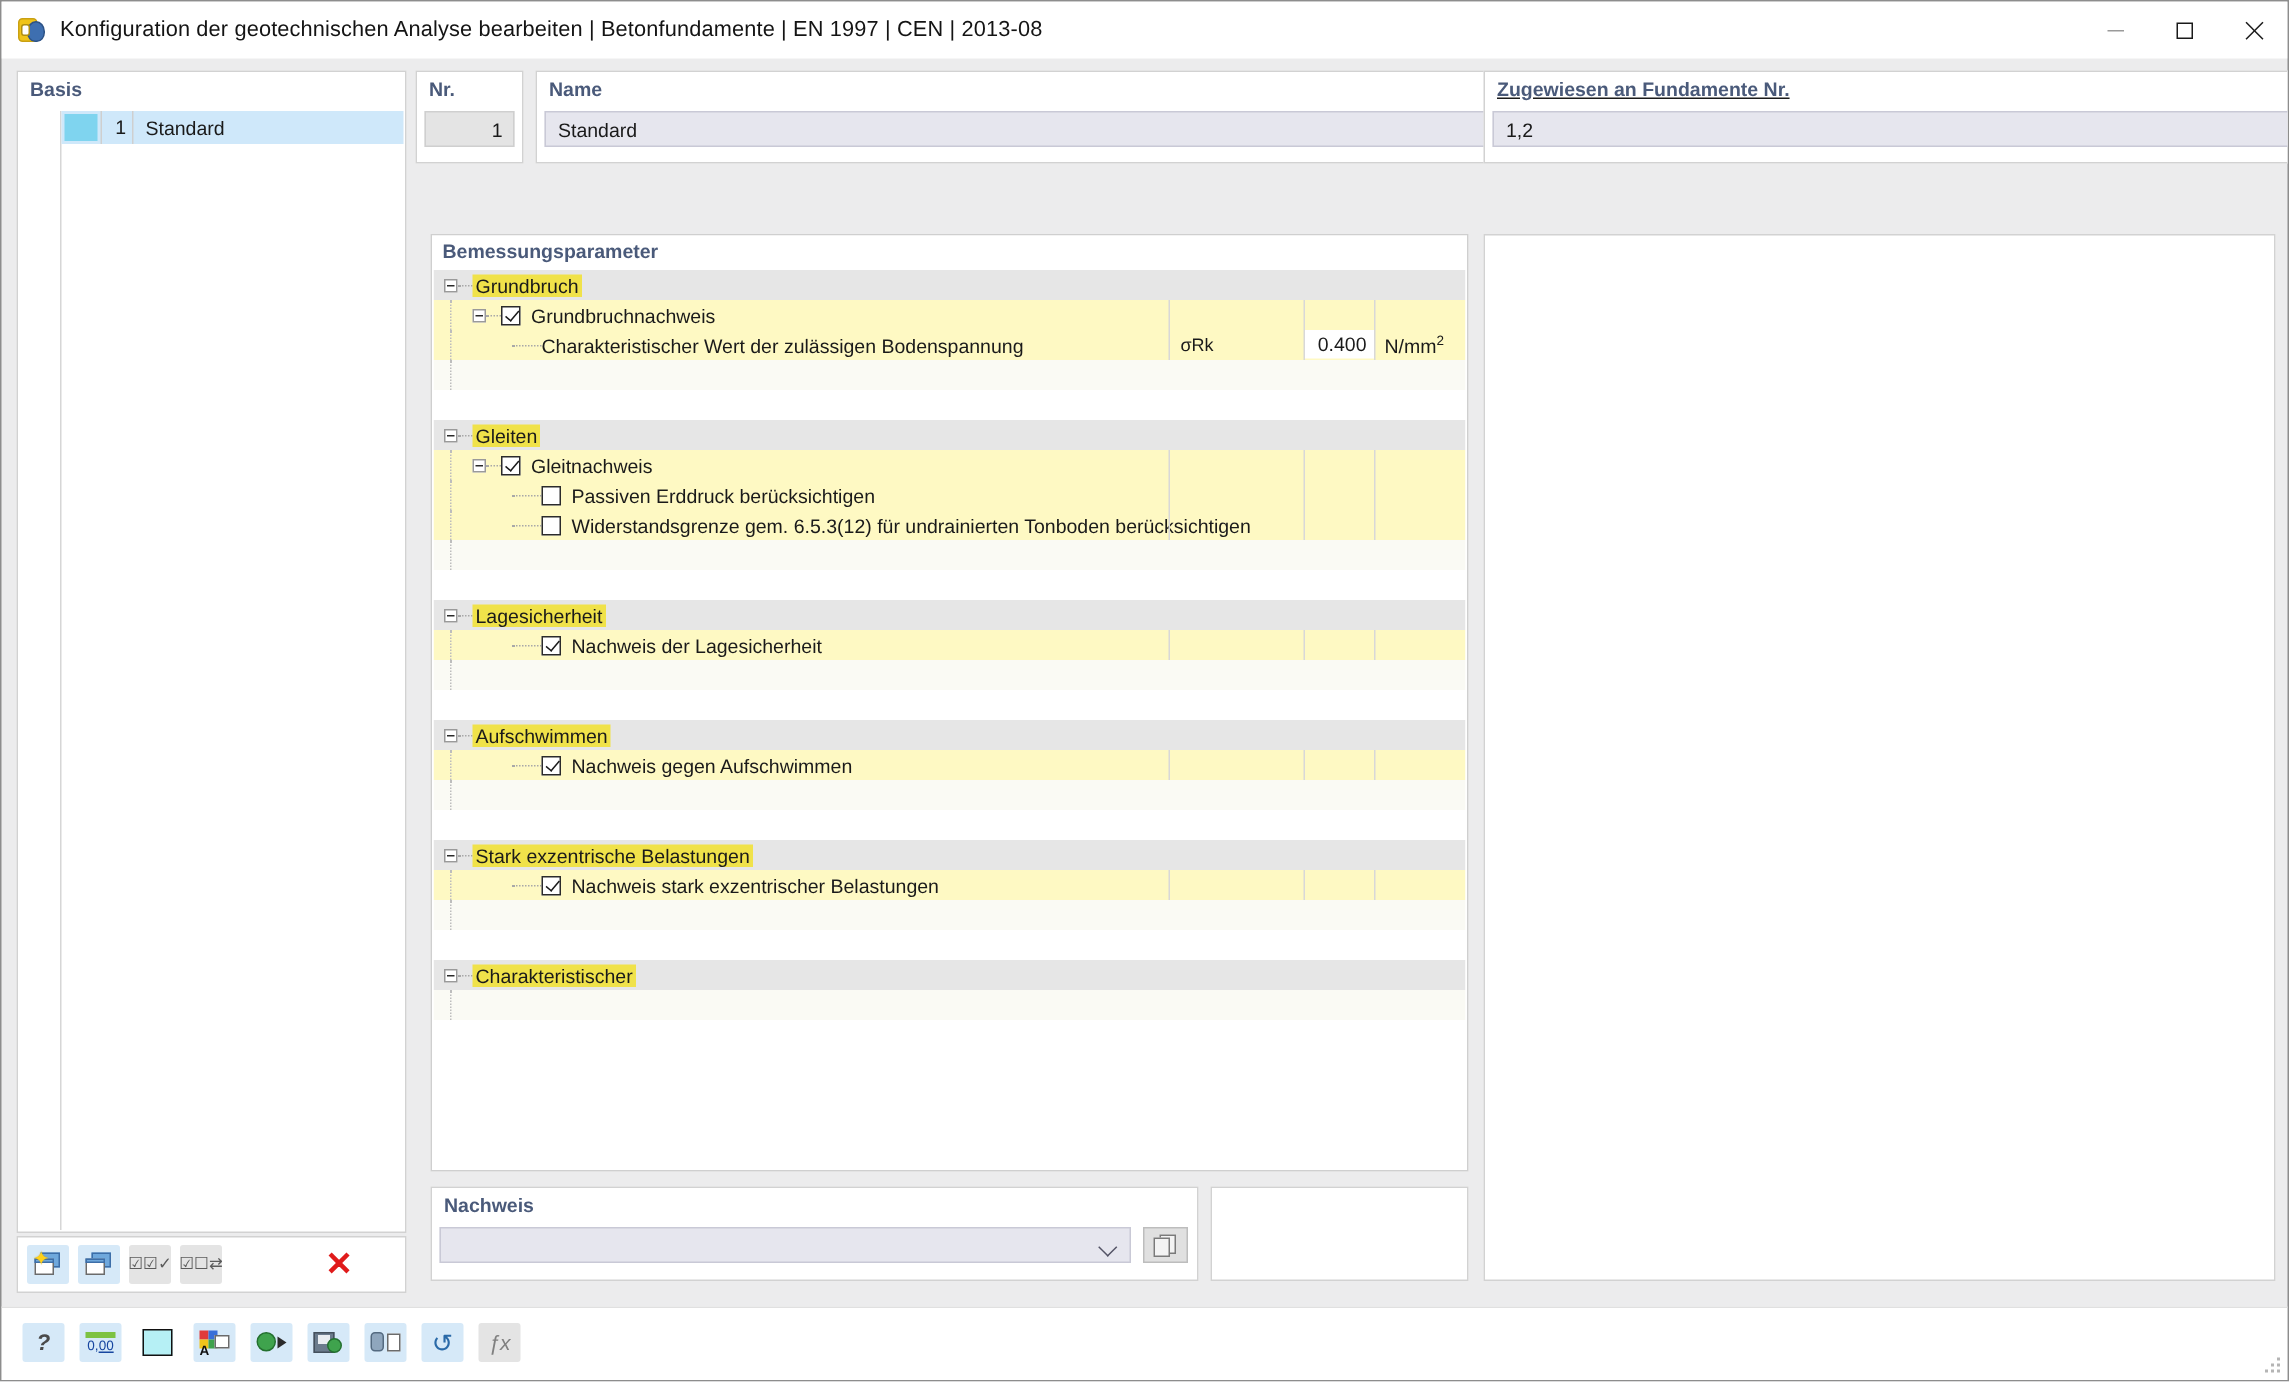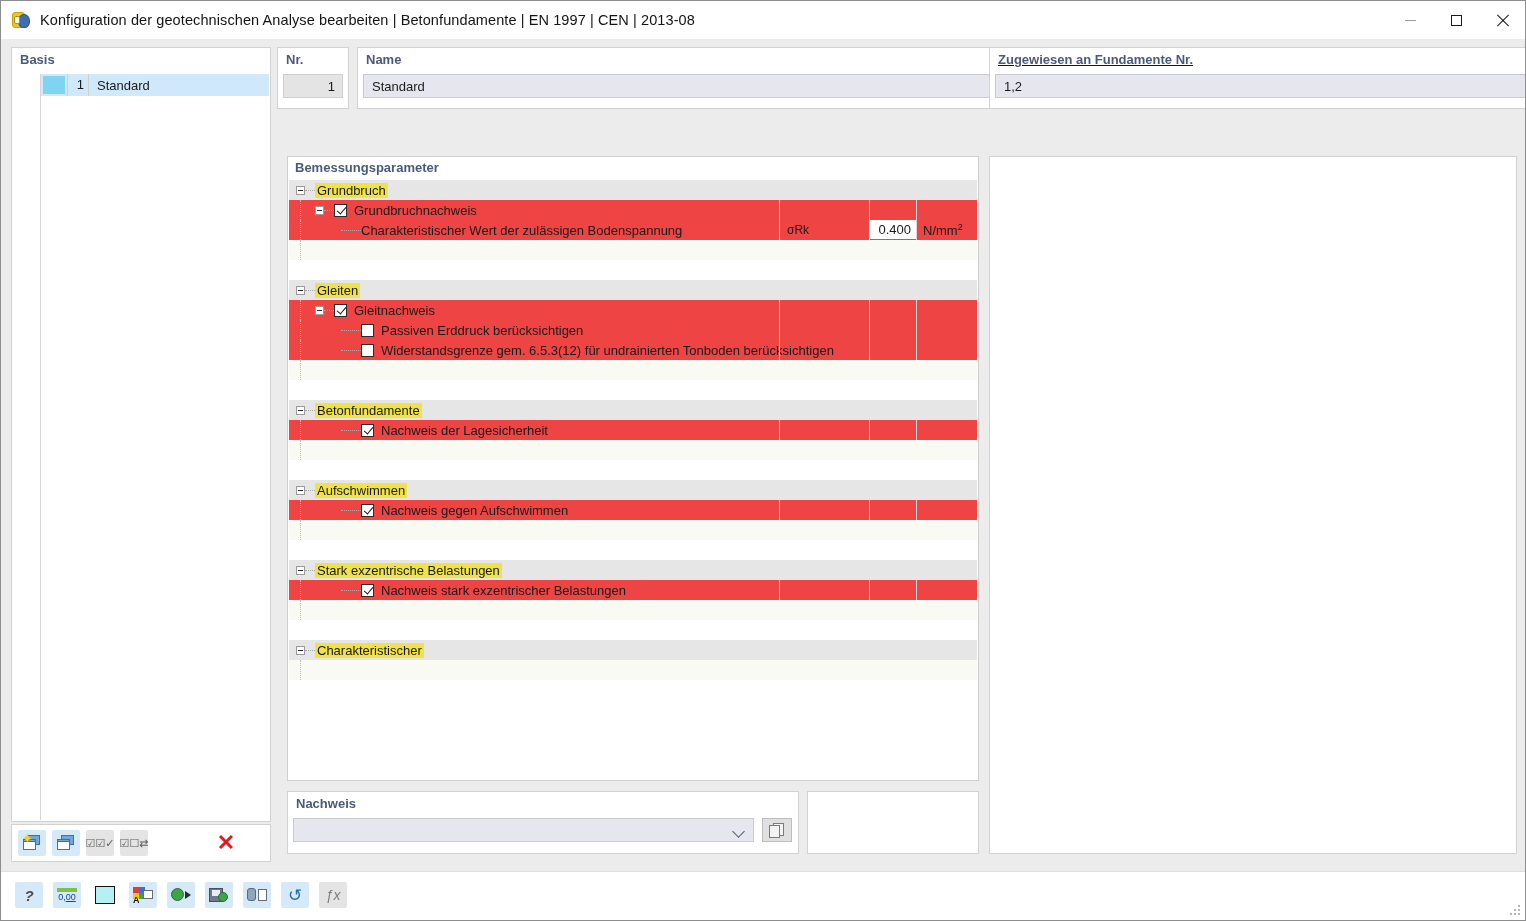--- a/index.html
+++ b/index.html
@@ -191,21 +191,21 @@
   #params .hdr {
     font-size: 13px; font-weight: bold; color: #4a5a7a;
     padding: 3px 0 3px 7px; background:#ffffff;
   }
   .tree {
     position:absolute; left: 1px; right: 1px; top: 23px; bottom: 1px;
     background: #ffffff; overflow: hidden;
   }
   .trow { position: relative; height: 20px; width: 100%; display: flex; align-items: center; }
   .trow.group { background: #e6e6e6; }
-  .trow.item  { background: #ef4444; align-items: center; }
+  .trow.item  { background: #fef9c3; align-items: center; }
   .trow.blank { background: #ffffff; height: 20px; }
   .trow.blankitem { background: #fafaf4; height: 20px; }
 
   .col-sym  { position:absolute; left: 490px; top:0; bottom:0; width: 1px; background:#d8d8d8; }
   .col-val  { position:absolute; left: 580px; top:0; bottom:0; width: 1px; background:#d8d8d8; }
   .col-unit { position:absolute; left: 627px; top:0; bottom:0; width: 1px; background:#d8d8d8; }
 
   .expander {
     width: 9px; height: 9px; border: 1px solid #9a9a9a; background: #ffffff;
     position: relative; flex: 0 0 auto;
@@ -476,21 +476,21 @@
           <span class="tlabel">Widerstandsgrenze gem. 6.5.3(12) für undrainierten Tonboden berücksichtigen</span>
         </div>
         <div class="trow blankitem">
           <span class="vline" style="left: 11px;"></span>
         </div>
         <div class="trow blank"></div>
         <div class="trow group">
           <span style="display: inline-block; width: 7px; flex: 0 0 auto;"></span>
           <span class="expander"></span>
           <span class="dots"></span>
-          <span class="tlabel"><span class="hl">Betonfundamente</span></span>
+          <span class="tlabel"><span class="hl">Lagesicherheit</span></span>
         </div>
         <div class="trow item">
           <div class="col-sym"></div>
           <div class="col-val"></div>
           <div class="col-unit"></div>
           <span class="vline" style="left: 11px;"></span>
           <span style="display: inline-block; flex: 0 0 auto; width: 52px;"></span>
           <span class="dots" style="width: 20px;"></span>
           <span class="cbox checked"></span>
           <span style="display: inline-block; width: 7px; flex: 0 0 auto;"></span>

